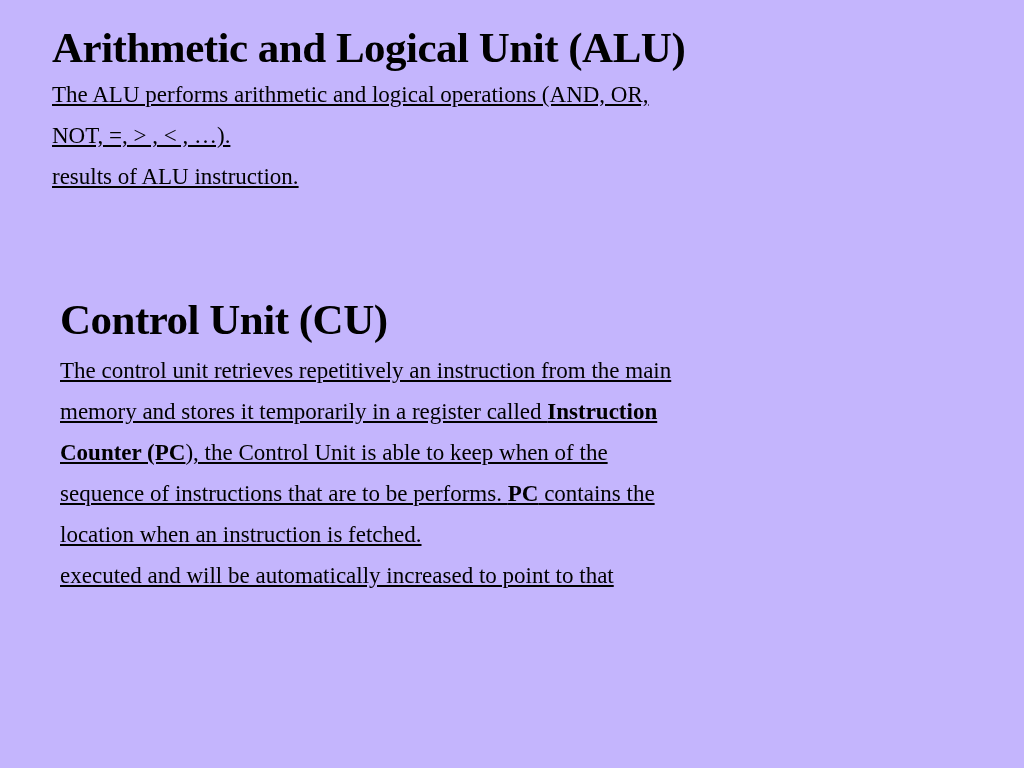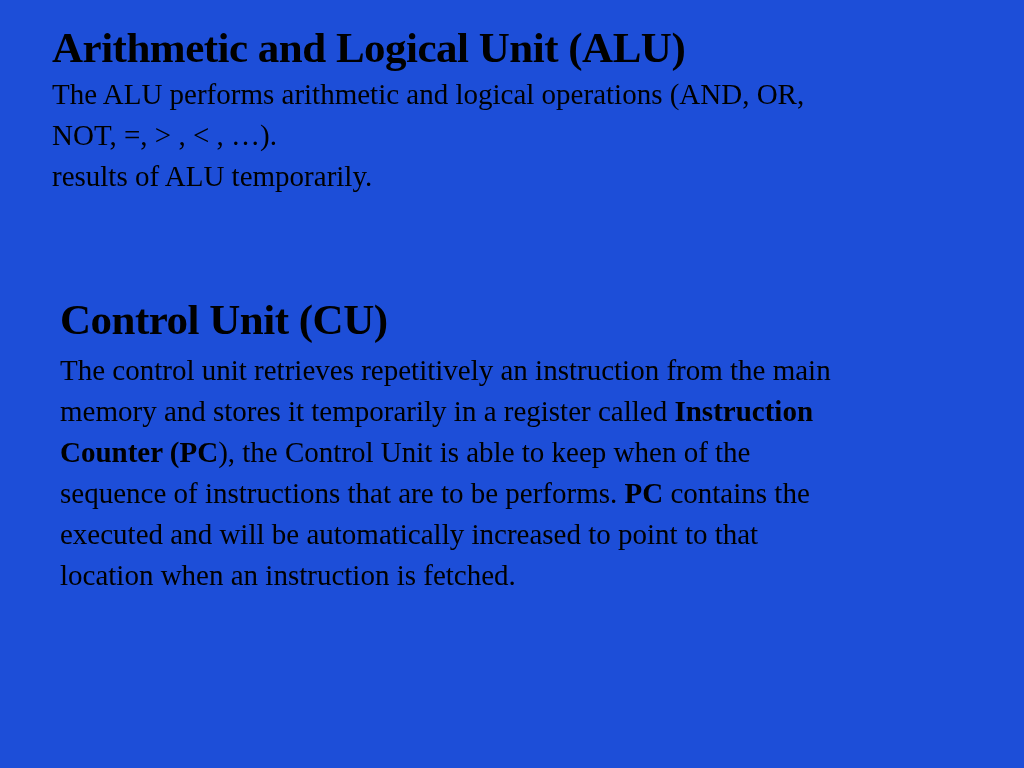--- a/index.html
+++ b/index.html
@@ -11,21 +11,21 @@
     height: 768px;
     overflow: hidden;
     background: #ffffff;
   }
   .slide {
     position: absolute;
     top: 0;
     left: 0;
     width: 1024px;
     height: 768px;
-    background: #1d4ed8;
+    background: #c4b5fd;
     color: #000000;
     font-family: "Liberation Serif", "DejaVu Serif", serif;
   }
   .block {
     position: absolute;
     white-space: nowrap;
   }
   .block-alu {
     left: 52px;
     top: 22px;
@@ -38,39 +38,40 @@
   .heading {
     font-weight: bold;
     font-size: 43px;
     line-height: 52px;
     letter-spacing: -0.5px;
   }
   .block-cu .heading {
     margin-bottom: 4px;
   }
   .line {
-    font-size: 29px;
+    font-size: 23px;
     line-height: 41px;
+    text-decoration: underline;
   }
   .b {
     font-weight: bold;
   }
 </style>
 </head>
 <body>
 
 <div class="slide">
   <section class="block block-alu">
       <div class="heading">Arithmetic and Logical Unit (ALU)</div>
       <div class="line"><span>The ALU performs arithmetic and logical operations (AND, OR,</span></div>
       <div class="line"><span>NOT, =, &gt; , &lt; , …).</span></div>
-      <div class="line"><span>results of ALU temporarily.</span></div>
+      <div class="line"><span>results of ALU instruction.</span></div>
     </section>
   <section class="block block-cu">
       <div class="heading">Control Unit (CU)</div>
       <div class="line"><span>The control unit retrieves repetitively an instruction from the main</span></div>
       <div class="line"><span>memory and stores it temporarily in a register called </span><span class="b">Instruction</span></div>
       <div class="line"><span class="b">Counter (PC</span><span>), the Control Unit is able to keep when of the</span></div>
       <div class="line"><span>sequence of instructions that are to be performs. </span><span class="b">PC</span><span> contains the</span></div>
+      <div class="line"><span>location when an instruction is fetched.</span></div>
       <div class="line"><span>executed and will be automatically increased to point to that</span></div>
-      <div class="line"><span>location when an instruction is fetched.</span></div>
     </section>
 </div>
 
 </body></html>

